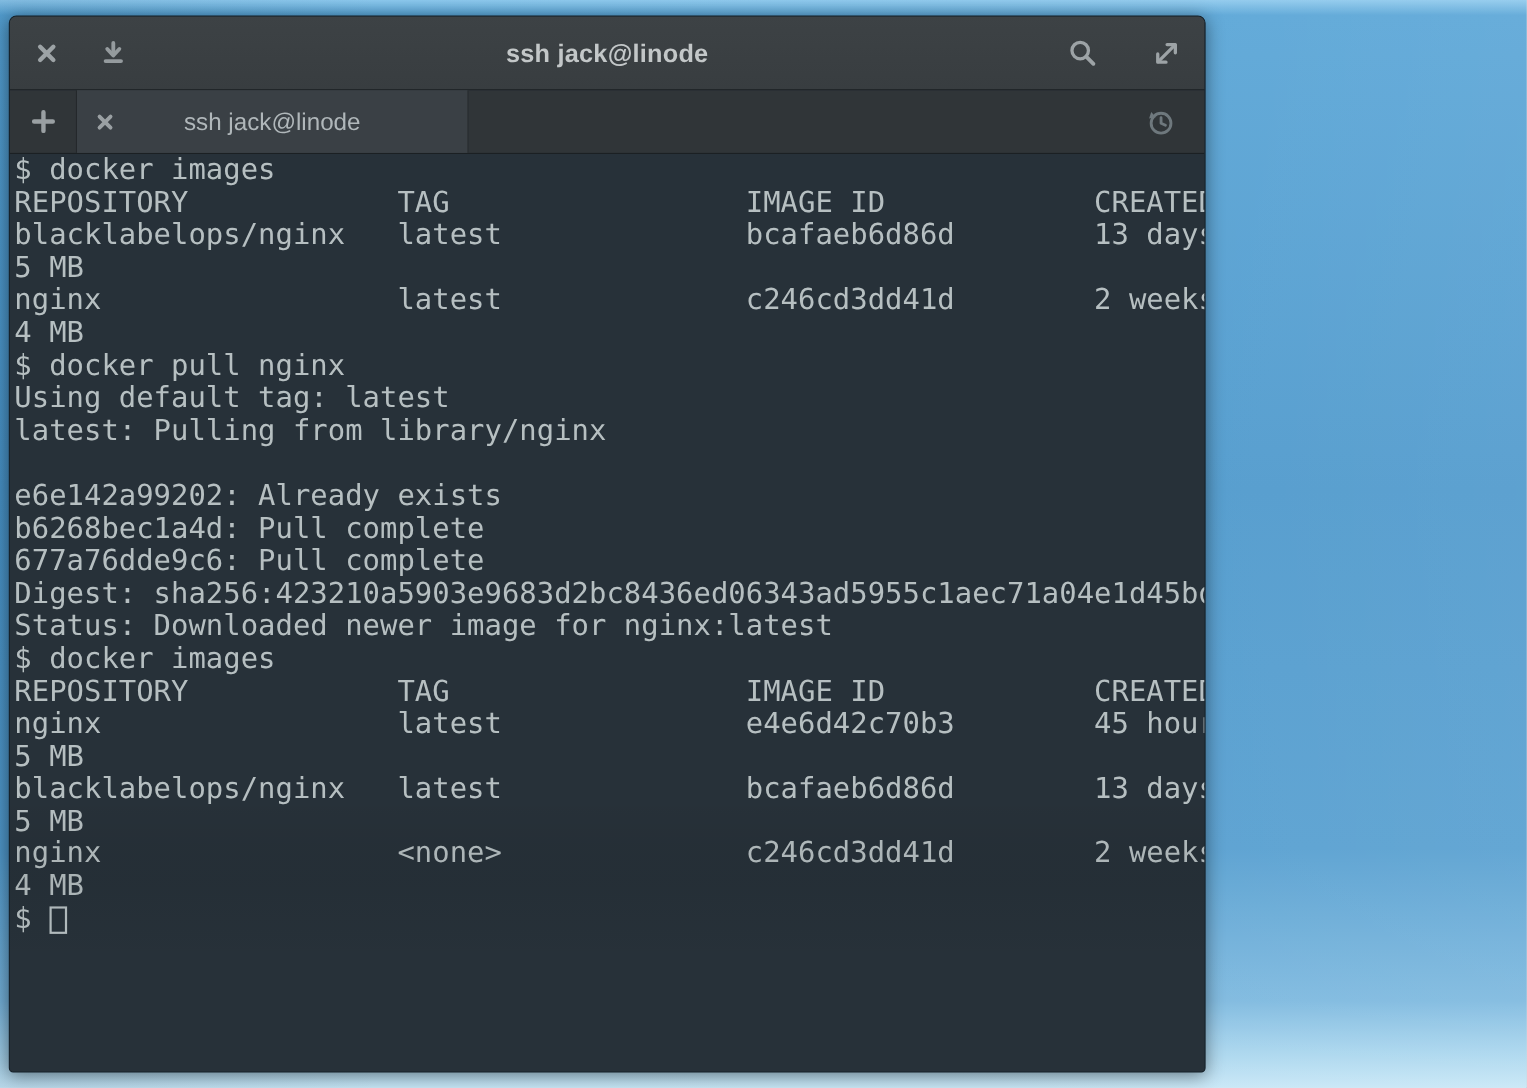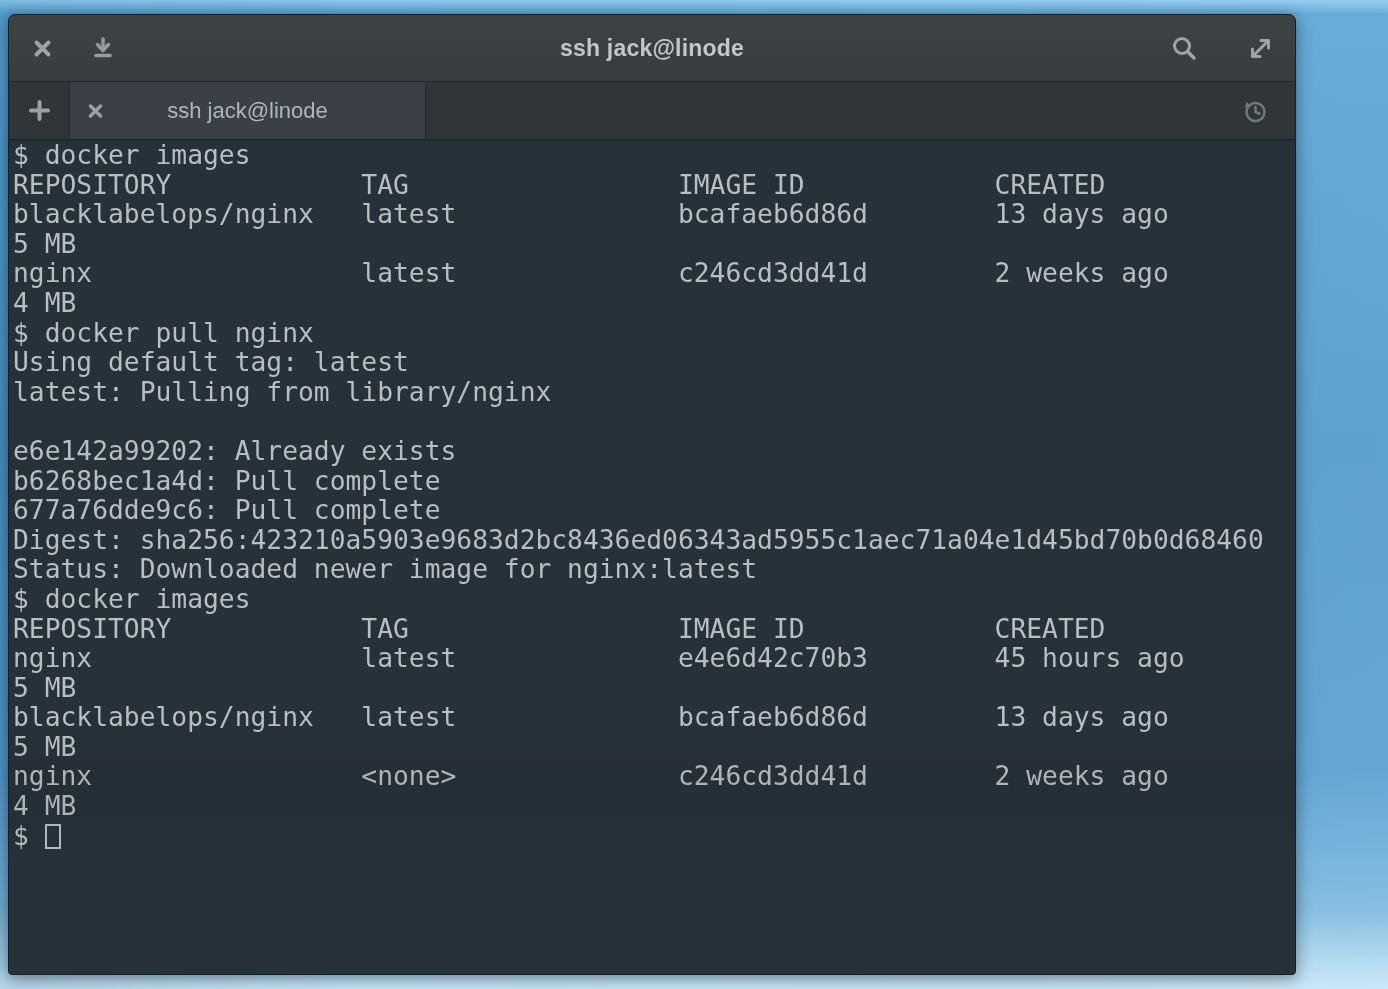--- a/index.html
+++ b/index.html
@@ -9,21 +9,21 @@
     font-family: "Liberation Sans", sans-serif;
     position: relative;
   }
   .desktop {
     position: absolute; inset: 0;
     background:
       linear-gradient(90deg, rgba(10,40,80,0.08) 0%, rgba(255,255,255,0) 25%, rgba(255,255,255,0.10) 100%),
       linear-gradient(180deg, #8cc8ec 0%, #57a4d6 1.4%, #4b97cb 45%, #539dcf 78%, #7ab7de 92%, #a9d6ee 97%, #c6e6f6 100%);
   }
   .window {
-    position: absolute; left: 8px; top: 14px; width: 1288px; height: 961px;
+    position: absolute; left: 8px; top: 14px; width: 1088px; height: 961px;
     background: #273139;
     border: 1px solid #152028;
     border-radius: 7px 7px 4px 4px;
     box-shadow: 0 3px 16px rgba(0,0,0,0.45);
     display: flex; flex-direction: column; overflow: hidden;
   }
   .titlebar {
     flex: 0 0 67px; height: 67px;
     background: linear-gradient(180deg, #3d4245 0%, #383d40 100%);
     border-bottom: 1px solid #212528;

